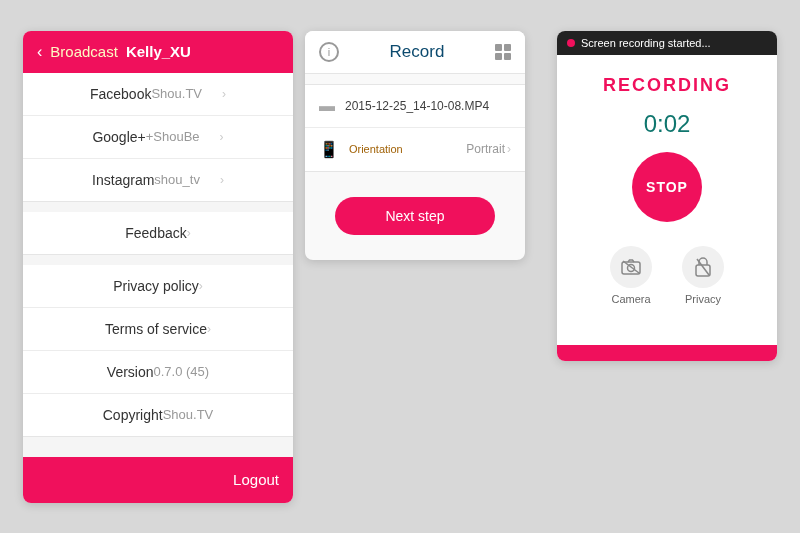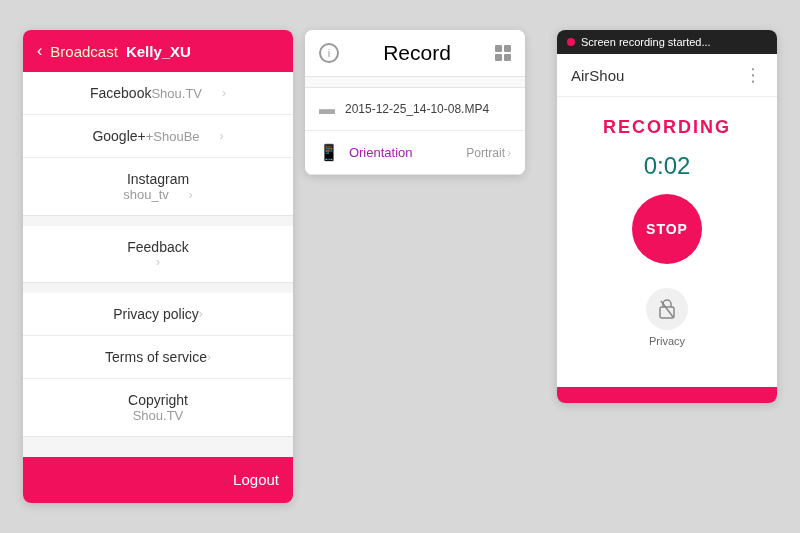--- a/index.html
+++ b/index.html
@@ -57,21 +57,20 @@
     .menu-item {
       display: flex;
       justify-content: center;
       align-items: center;
       padding: 13px 16px;
       border-bottom: 1px solid #ececec;
       cursor: pointer;
     }
     .menu-item:last-child {
       border-bottom: none;
-      flex-direction: column;
     }
     .menu-item-label {
       font-size: 14px;
       color: #333;
     }
     .menu-item-value {
       font-size: 13px;
       color: #999;
       display: flex;
       align-items: center;
@@ -109,22 +108,22 @@
     }
     .screen2-header {
       background: white;
       padding: 11px 14px;
       display: flex;
       justify-content: space-between;
       align-items: center;
       border-bottom: 1px solid #e5e5e5;
     }
     .screen2-title {
-      font-size: 21px;
-      color: #000000;
+      font-size: 17px;
+      color: #0c4a6e;
       font-weight: 500;
     }
     .icon-circle {
       width: 20px;
       height: 20px;
       border: 2px solid #999;
       border-radius: 50%;
       display: flex;
       align-items: center;
       justify-content: center;
@@ -165,22 +164,22 @@
       font-size: 12px;
       color: #404040;
     }
     .record-item-row {
       display: flex;
       justify-content: space-between;
       align-items: center;
       width: 100%;
     }
     .record-label {
-      font-size: 13px;
-      color: #a21caf;
+      font-size: 11px;
+      color: #a16207;
     }
     .record-value {
       font-size: 12px;
       color: #999;
       display: flex;
       align-items: center;
       gap: 2px;
     }
 
     .next-step-btn {
@@ -355,20 +354,24 @@
     <div class="menu-gap"></div>
 
     <div class="menu-section">
       <div class="menu-item">
         <span class="menu-item-label">Privacy policy</span>
         <span class="chevron">›</span>
       </div>
       <div class="menu-item">
         <span class="menu-item-label">Terms of service</span>
         <span class="chevron">›</span>
+      </div>
+      <div class="menu-item">
+        <span class="menu-item-label">Version</span>
+        <span class="menu-item-value">0.7.0 (45)</span>
       </div>
       <div class="menu-item">
         <span class="menu-item-label">Copyright</span>
         <span class="menu-item-value">Shou.TV</span>
       </div>
     </div>
 
     <div class="menu-gap"></div>
 
     <div class="screen1-footer">
@@ -398,38 +401,46 @@
         <div class="record-item-row">
           <span class="record-label">Orientation</span>
           <span class="record-value">
             <span>Portrait</span>
             <span class="chevron">›</span>
           </span>
         </div>
       </div>
     </div>
 
+    <button class="next-step-btn">Next step</button>
   </div>
 
   <div class="screen3">
     <div class="screen3-notification">
       <div class="notif-dot"></div>
       <span class="notif-text">Screen recording started...</span>
     </div>
-    <div class="screen3-header">
-      <span class="airshou-title">AirShou</span>
-      <span class="three-dots">⋮</span>
-    </div>
 
     <div class="recording-area">
       <span class="recording-label">RECORDING</span>
       <span class="recording-timer">0:02</span>
       <div class="stop-btn">STOP</div>
 
       <div class="bottom-icons">
+        <div class="bottom-icon-item">
+          <div class="bottom-icon-circle">
+            <svg width="20" height="16" viewBox="0 0 20 16" fill="none">
+              <rect x="1" y="3" width="18" height="12" rx="2" stroke="#888" stroke-width="1.5"></rect>
+              <circle cx="10" cy="9" r="3.5" stroke="#888" stroke-width="1.5"></circle>
+              <path d="M7 3l1.5-2h3L13 3" stroke="#888" stroke-width="1.5"></path>
+              <line x1="2" y1="2" x2="18" y2="14" stroke="#888" stroke-width="1.5"></line>
+            </svg>
+          </div>
+          <span class="bottom-icon-label">Camera</span>
+        </div>
         <div class="bottom-icon-item">
           <div class="bottom-icon-circle">
             <svg width="16" height="20" viewBox="0 0 16 20" fill="none">
               <rect x="1" y="8" width="14" height="11" rx="2" stroke="#888" stroke-width="1.5"></rect>
               <path d="M4 8V5a4 4 0 118 0v3" stroke="#888" stroke-width="1.5"></path>
               <line x1="2" y1="2" x2="14" y2="18" stroke="#888" stroke-width="1.5"></line>
             </svg>
           </div>
           <span class="bottom-icon-label">Privacy</span>
         </div>

